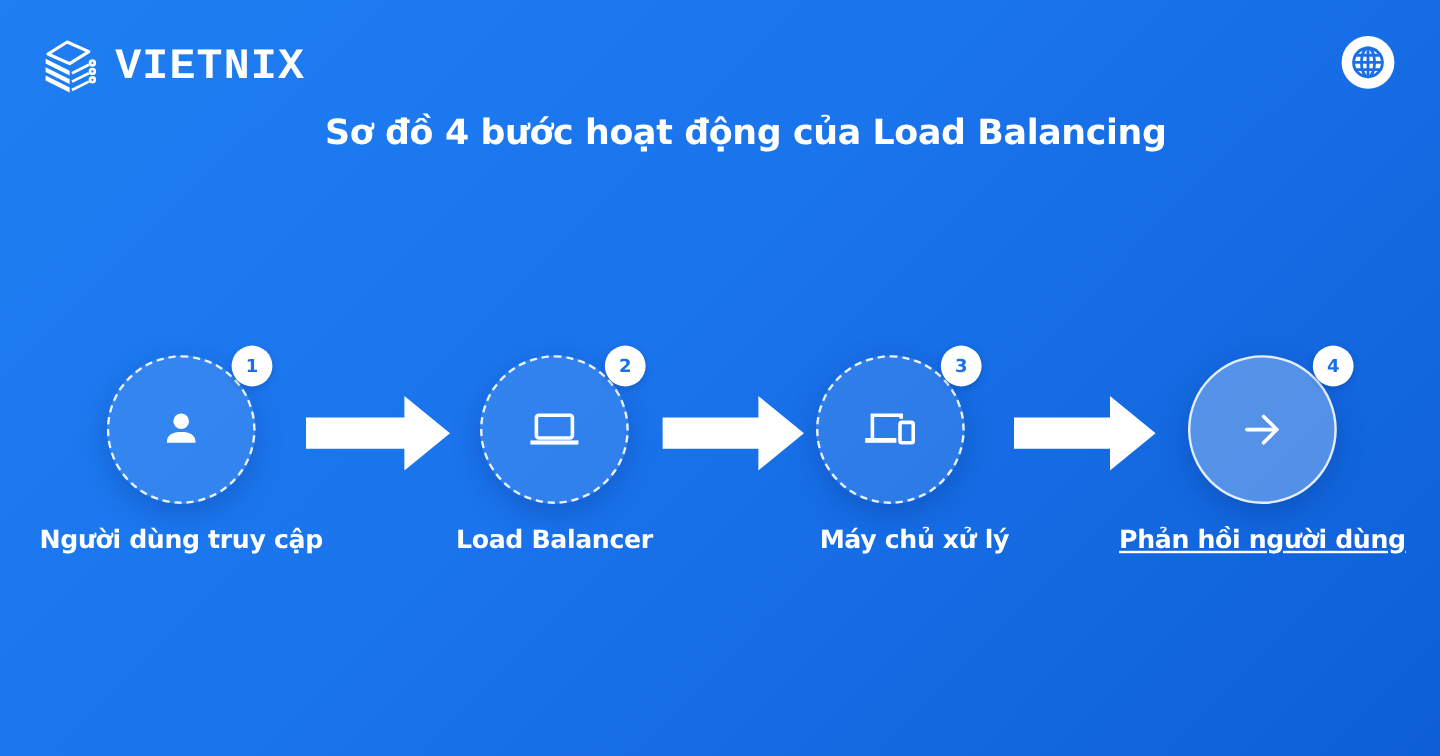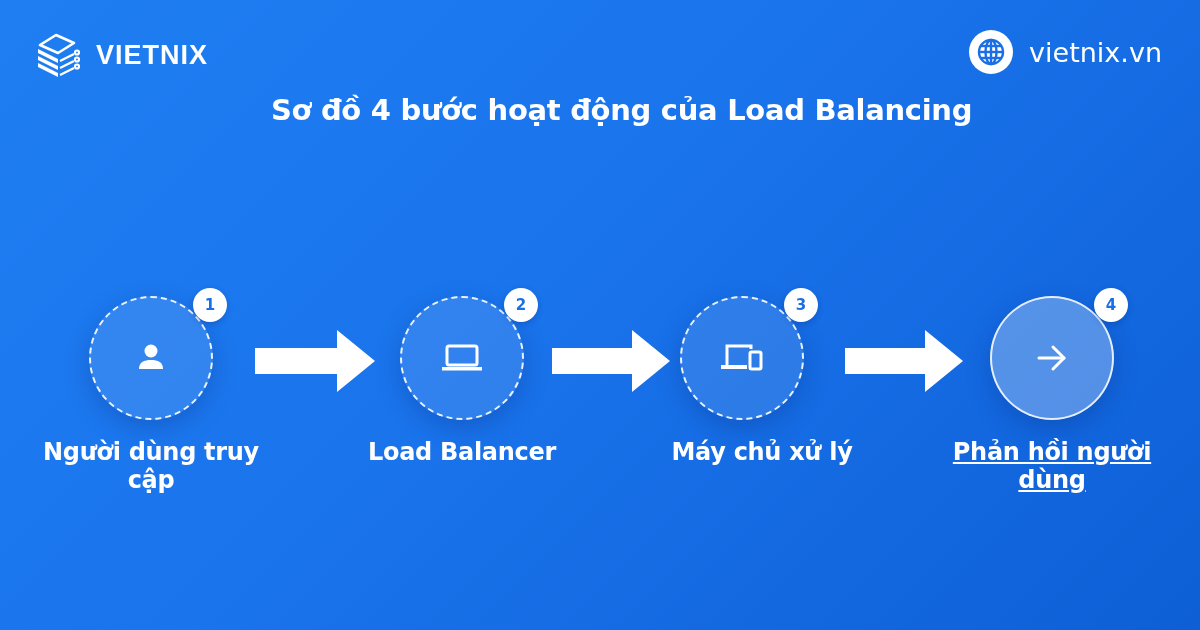--- a/index.html
+++ b/index.html
@@ -5,21 +5,21 @@
     html, body { margin: 0; padding: 0; }
     body {
       width: 1200px; height: 630px; overflow: hidden; position: relative;
       background: linear-gradient(135deg, #1f7ef2 0%, #1a74ec 45%, #0e5fd6 100%);
       font-family: "Liberation Sans", "DejaVu Sans", sans-serif;
       color: #ffffff;
     }
     .logo { position: absolute; left: 34px; top: 27px; display: flex; align-items: center; }
     .logo svg { width: 56px; height: 56px; }
     .logo-text {
-      font-family: Liberation Sans, sans-serif; font-weight: bold; font-size: 27px;
+      font-family: Liberation Mono, monospace; font-weight: bold; font-size: 36px;
       letter-spacing: 1px; margin-left: 6px; color: #fff;
     }
     .site { position: absolute; right: 38px; top: 30px; display: flex; align-items: center; }
     .site-icon {
       width: 44px; height: 44px; border-radius: 50%; background: #fff;
       display: flex; align-items: center; justify-content: center;
     }
     .site-text { font-family: "DejaVu Sans", sans-serif; font-size: 27px; margin-left: 16px; color: #fff; font-weight: normal; }
     .title {
       position: absolute; left: 0; right: 0; top: 93px; text-align: center;
@@ -39,21 +39,21 @@
     }
     .badge {
       position: absolute; right: -14px; top: -8px; width: 34px; height: 34px; border-radius: 50%;
       background: #fff; color: #1a6fe6; font-weight: bold; font-size: 15px;
       display: flex; align-items: center; justify-content: center;
       font-family: "DejaVu Sans", sans-serif;
       box-shadow: 0 2px 6px rgba(0,30,110,0.25);
     }
     .label {
       position: absolute; top: 438px; width: 260px; text-align: center;
-      font-family: "DejaVu Sans", sans-serif; font-weight: bold; font-size: 24px; letter-spacing: -0.3px;
+      font-family: "DejaVu Sans", sans-serif; font-weight: bold; font-size: 21px; letter-spacing: -0.3px;
     }
     .arrow { position: absolute; top: 330px; height: 62px; }
     .arrow svg { display: block; }
   </style>
 </head>
 <body>
 
 <div class="logo">
   <svg viewBox="0 0 56 56">
     <g fill="none" stroke="#fff" stroke-width="2.6" stroke-linejoin="round">
@@ -82,21 +82,20 @@
       <g fill="none" stroke="#1a6fe6" stroke-width="2.4">
         <circle cx="15" cy="15" r="12"></circle>
         <ellipse cx="15" cy="15" rx="5.5" ry="12"></ellipse>
         <line x1="3" y1="15" x2="27" y2="15"></line>
         <line x1="5" y1="9" x2="25" y2="9"></line>
         <line x1="5" y1="21" x2="25" y2="21"></line>
         <line x1="15" y1="3" x2="15" y2="27"></line>
       </g>
     </svg>
   </div>
-  <span class="site-text">vietnix.vn</span>
 </div>
 
 <div class="title">Sơ đồ 4 bước hoạt động của Load Balancing</div>
 
 <div class="step" style="left:89px;">
   <div class="circle">
     <svg viewBox="0 0 40 40" width="40" height="40">
       <circle cx="20" cy="13" r="6.5" fill="#fff"></circle>
       <path d="M8 31 C8 24 13 22 20 22 C27 22 32 24 32 31 Z" fill="#fff"></path>
     </svg>

